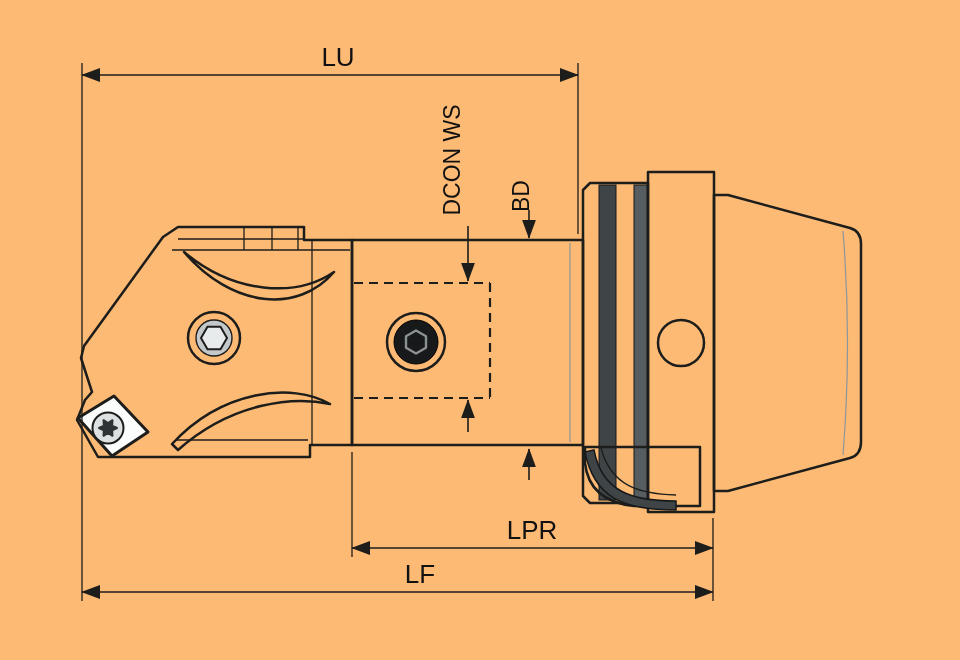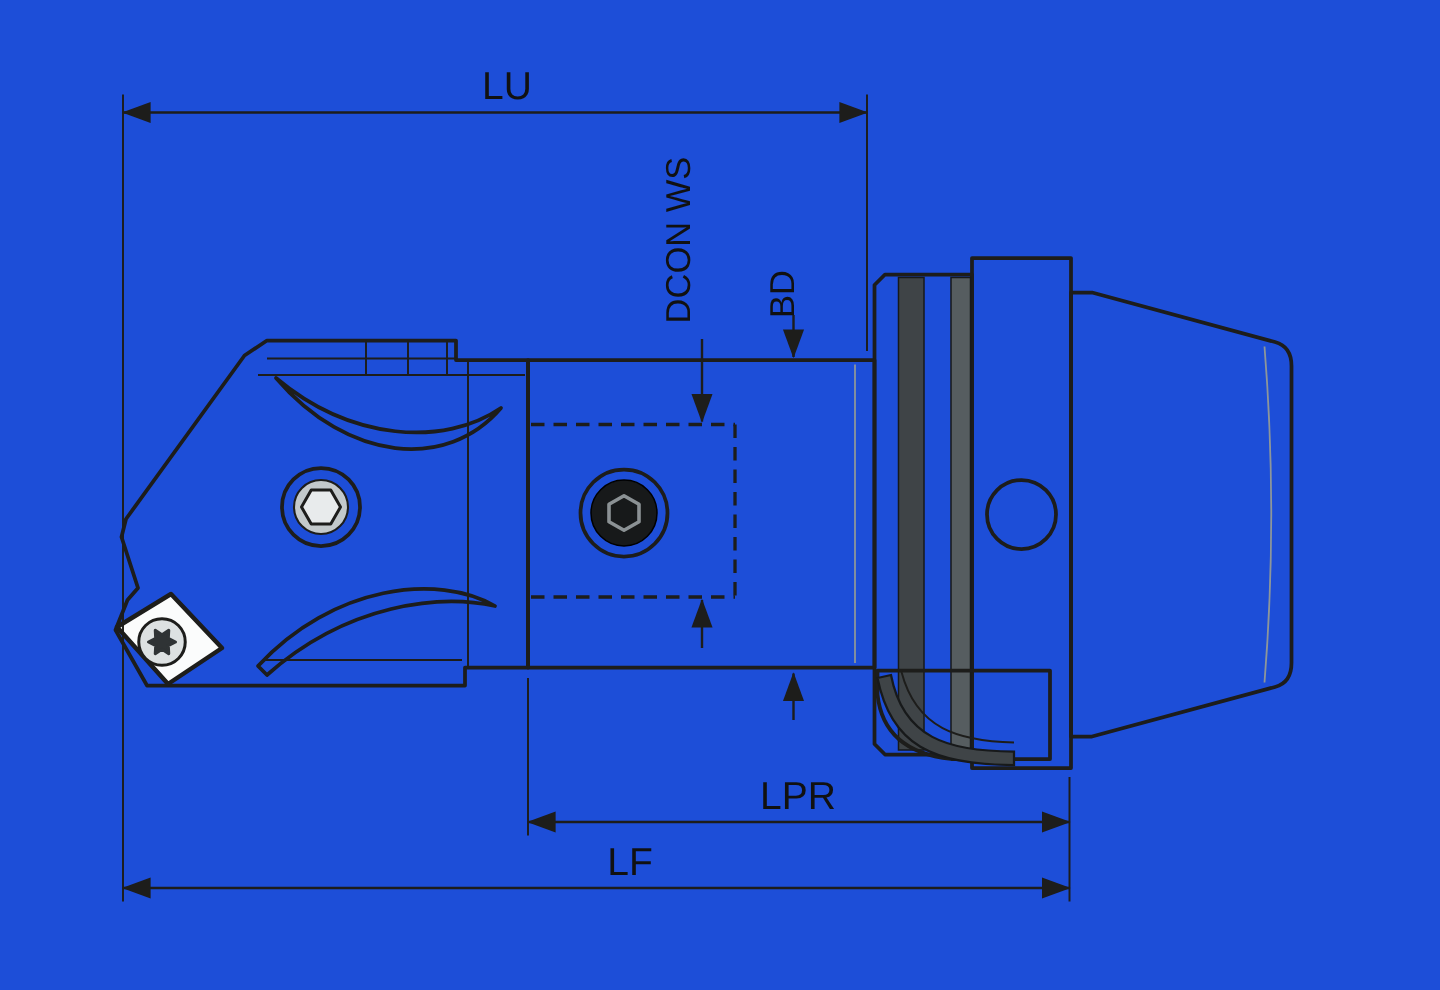--- a/index.html
+++ b/index.html
@@ -1,17 +1,17 @@
 <!DOCTYPE html>
 <html><head>
 <meta charset="utf-8">
 <style>
   html,body{margin:0;padding:0;background:#ffffff;}
   body{width:960px;height:660px;font-family:"Liberation Sans",sans-serif;}
-  .stage{position:relative;width:960px;height:660px;background:#1d4ed8;overflow:hidden;text-decoration:underline;}
+  .stage{position:relative;width:960px;height:660px;background:#fdba74;overflow:hidden;text-decoration:underline;}
   svg{display:block;}
   .outline{fill:none;stroke:#1d1d1b;stroke-width:2.5;stroke-linejoin:round;stroke-linecap:round;}
   .thin{fill:none;stroke:#1d1d1b;stroke-width:1.3;}
   .soft{fill:none;stroke:#8d969a;stroke-width:1.2;}
   .dim{fill:none;stroke:#1d1d1b;stroke-width:1.6;}
   .ext{fill:none;stroke:#1d1d1b;stroke-width:1.3;}
   .dimtext{font-family:"Liberation Sans",sans-serif;font-size:26px;fill:#111111;}
   .dimtext-sm{font-family:"Liberation Sans",sans-serif;font-size:23px;fill:#111111;}
 </style>
 </head>

